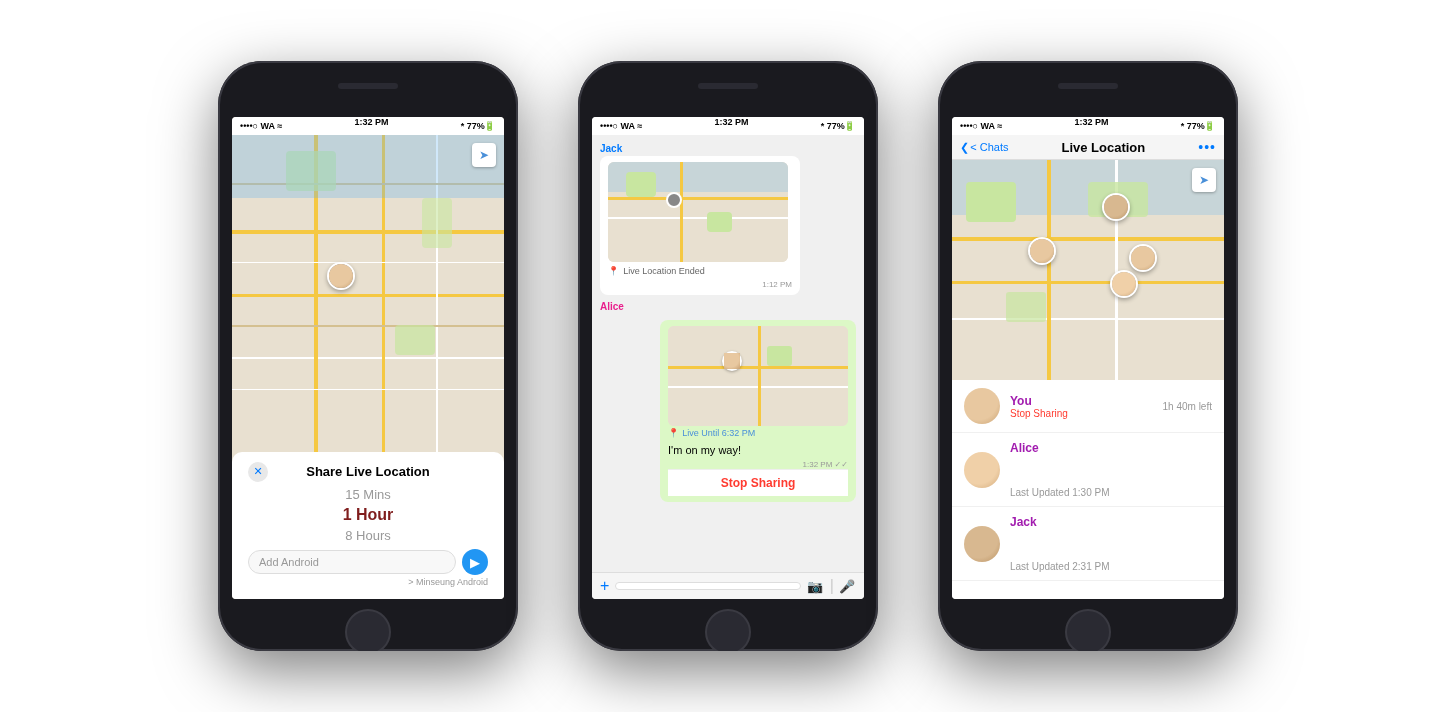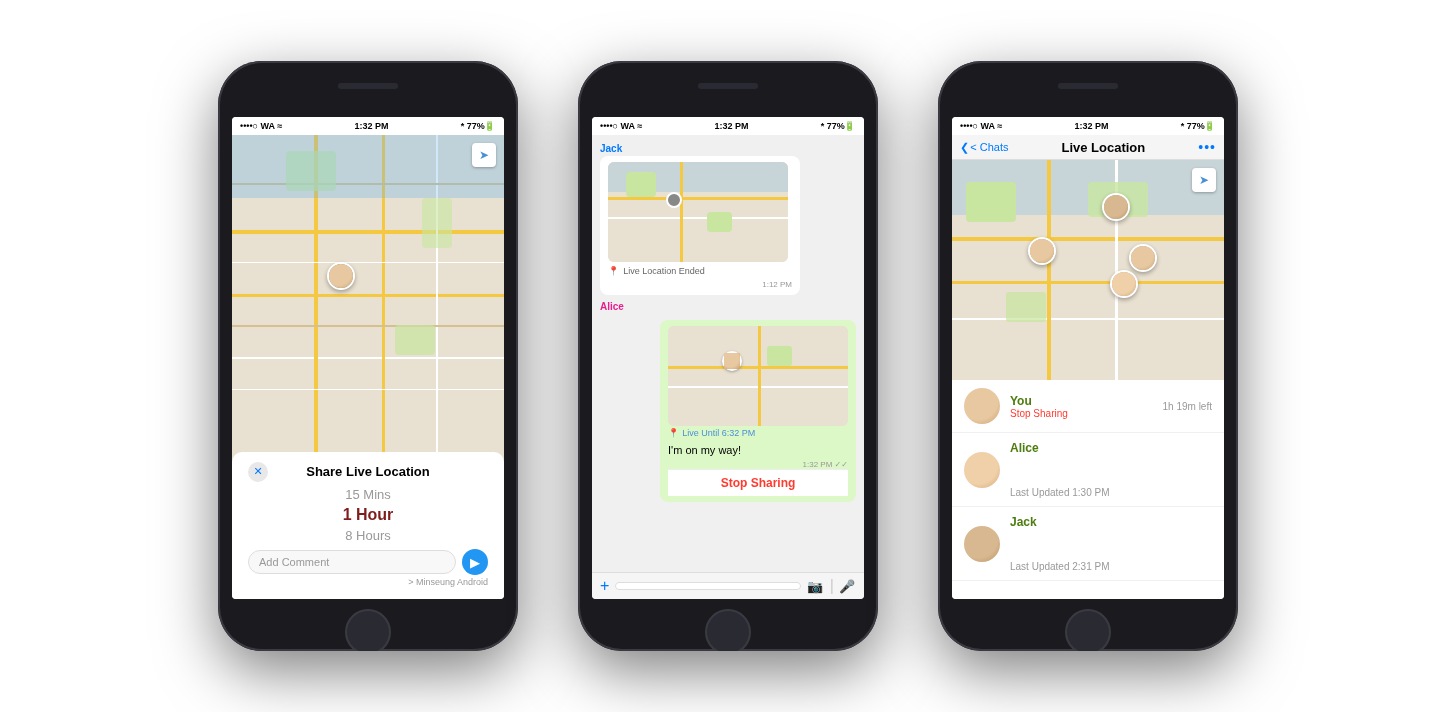--- a/index.html
+++ b/index.html
@@ -62,21 +62,20 @@
       background: #2a2a32;
       border: 2px solid #3a3a42;
       margin-top: 10px;
       flex-shrink: 0;
     }
     
     .status-bar {
       height: 18px;
       background: #fff;
       display: flex;
-      align-items: center;
       justify-content: space-between;
       padding: 0 8px;
       font-size: 9px;
       font-weight: 600;
       color: #000;
       flex-shrink: 0;
       width: 100%;
     }
     .status-left { display: flex; gap: 2px; align-items: center; }
     .status-right { display: flex; gap: 3px; align-items: center; }
@@ -333,21 +332,21 @@
       border-bottom: 1px solid #f0f0f0;
     }
     .participant-avatar {
       width: 36px; height: 36px;
       border-radius: 50%;
       background: #ccc;
       overflow: hidden;
       flex-shrink: 0;
     }
     .participant-info { flex: 1; }
-    .participant-name { font-size: 12px; font-weight: 600; color: #4d7c0f; }
+    .participant-name { font-size: 12px; font-weight: 600; color: #a21caf; }
     .participant-status { font-size: 10px; }
     .participant-time { font-size: 10px; color: #999; }
     .stop-sharing-text { color: #ff3b30; }
     .last-updated { color: #999; margin-top: 32px; }
     
     .nav-arrow {
       position: absolute;
       top: 8px; right: 8px;
       width: 24px; height: 24px;
       background: #fff;
@@ -413,21 +412,21 @@
           <div class="close-circle">✕</div>
           <span class="share-title">Share Live Location</span>
         </div>
         <div class="duration-list">
           <div class="duration-item">15 Mins</div>
           <div class="duration-item selected">1 Hour</div>
           <div class="duration-item">8 Hours</div>
         </div>
         <div class="comment-row">
           <div class="comment-input">
-            <span>Add Comment</span>
+            <span>Add Android</span>
           </div>
           <div class="send-btn">▶</div>
         </div>
         <div class="minseung-row">&gt; Minseung Android</div>
       </div>
     </div>
     <div class="home-button"></div>
   </div>
 
   <div class="phone">
@@ -566,21 +565,21 @@
       <div class="participants-list">
 
         <div class="participant-row">
           <div class="participant-avatar">
             <div class="face-you" style="width:100%;height:100%;"></div>
           </div>
           <div class="participant-info">
             <div class="participant-name">You</div>
             <div class="participant-status stop-sharing-text">Stop Sharing</div>
           </div>
-          <div class="participant-time">1h 19m left</div>
+          <div class="participant-time">1h 40m left</div>
         </div>
 
         <div class="participant-row">
           <div class="participant-avatar">
             <div class="face-alice" style="width:100%;height:100%;"></div>
           </div>
           <div class="participant-info">
             <div class="participant-name">Alice</div>
             <div class="participant-status last-updated">Last Updated 1:30 PM</div>
           </div>

